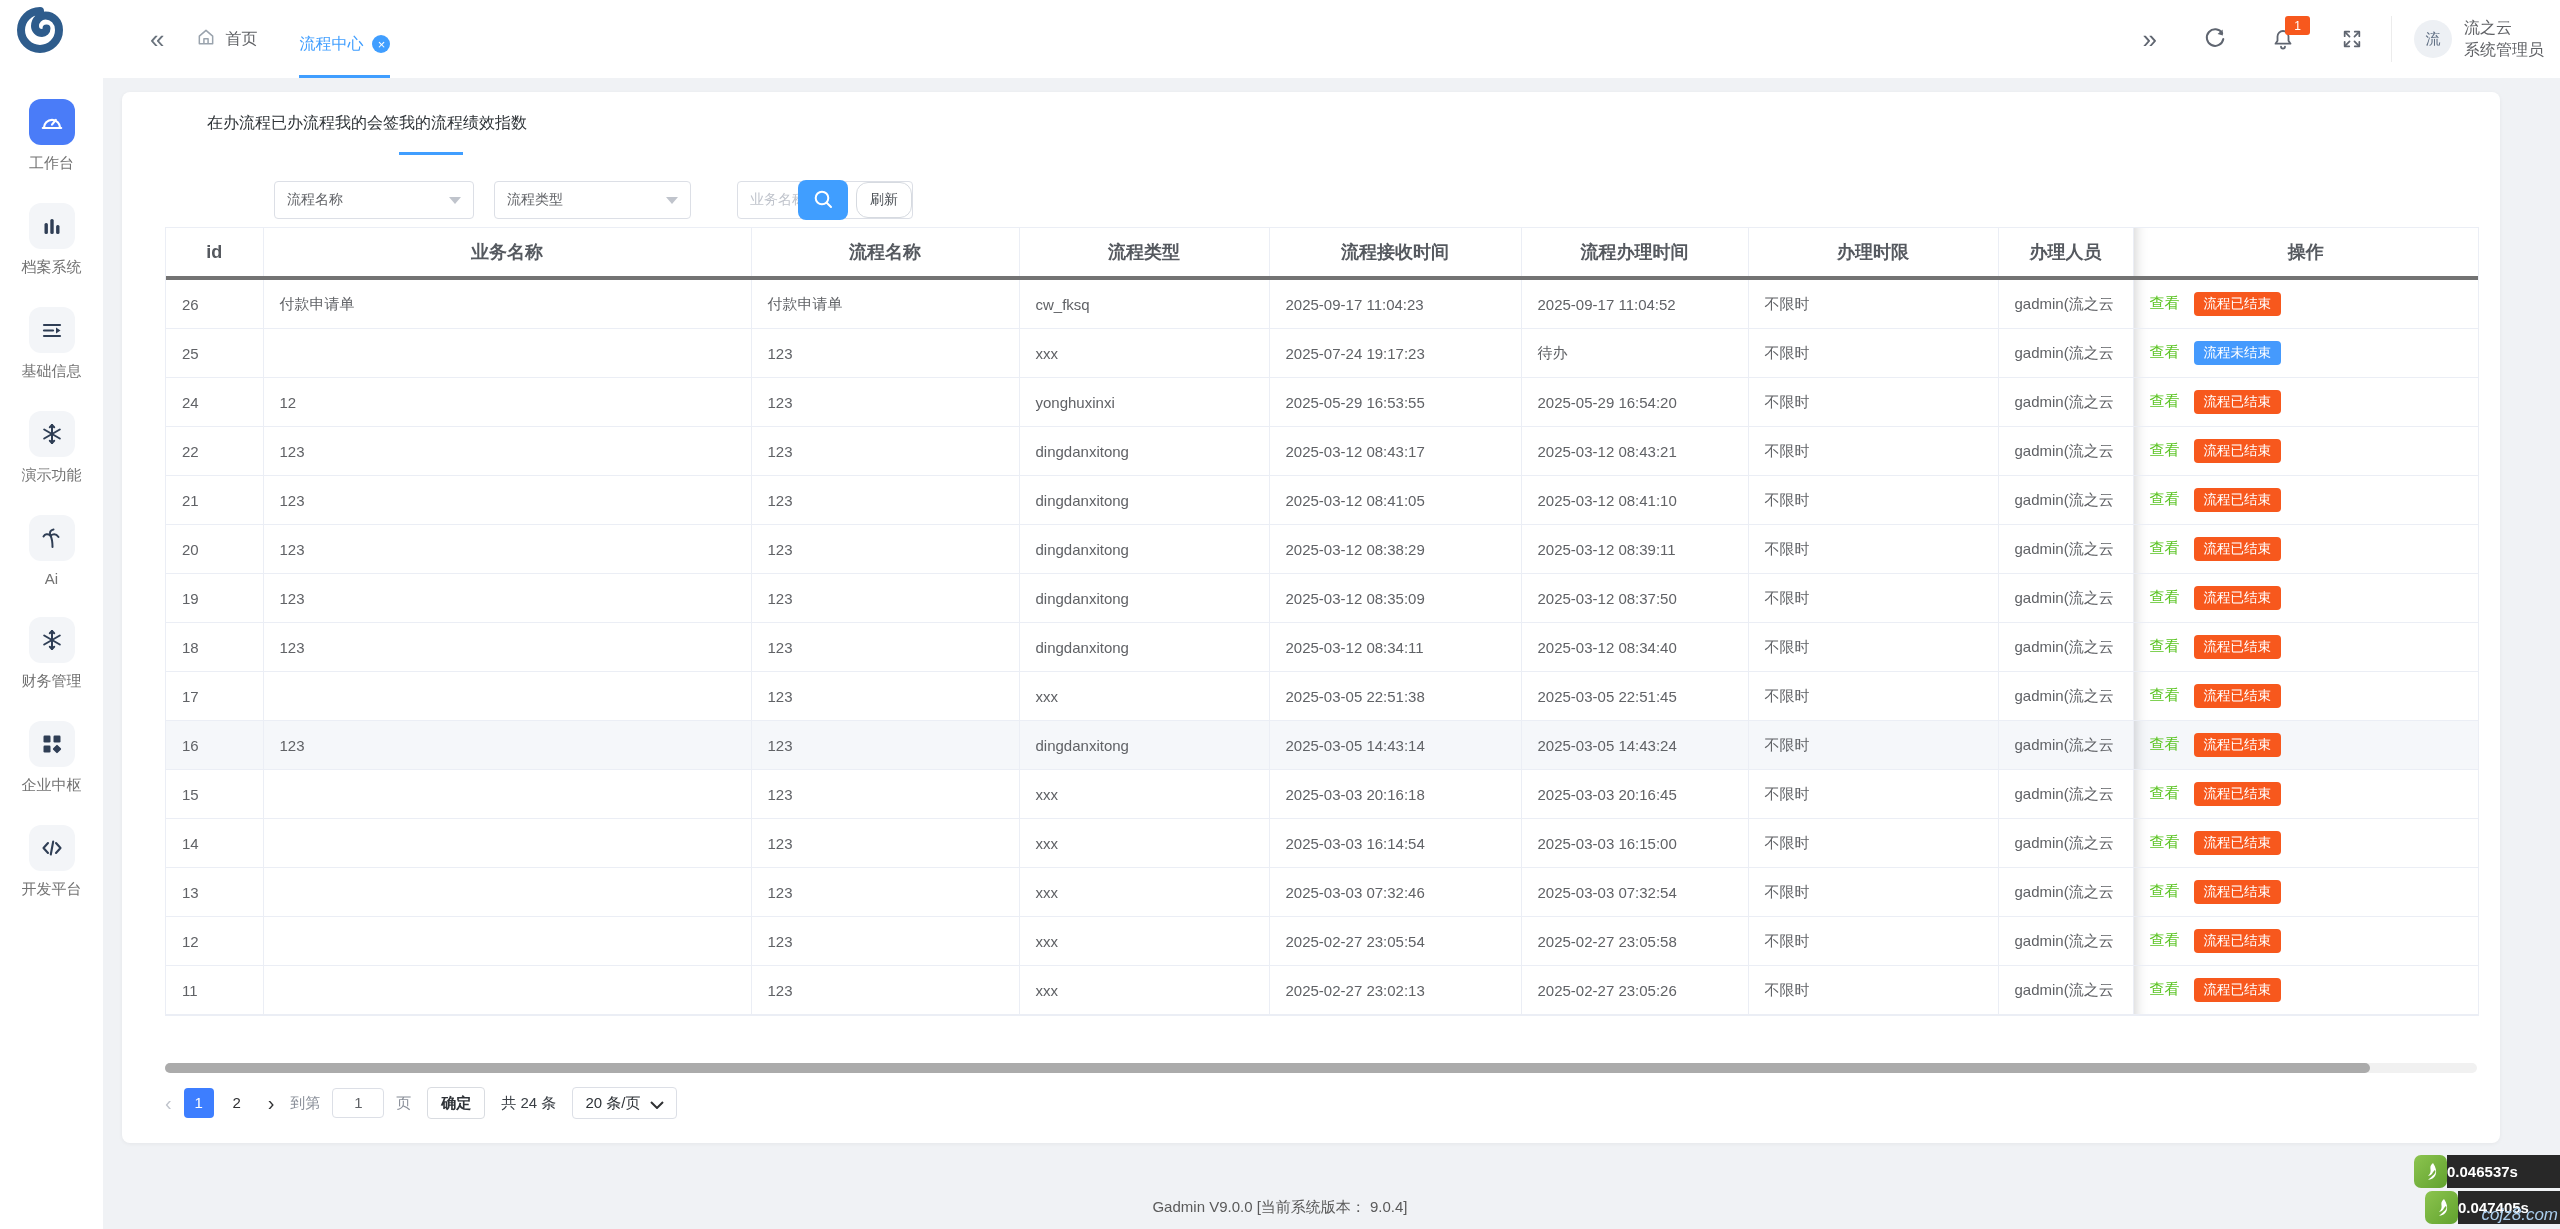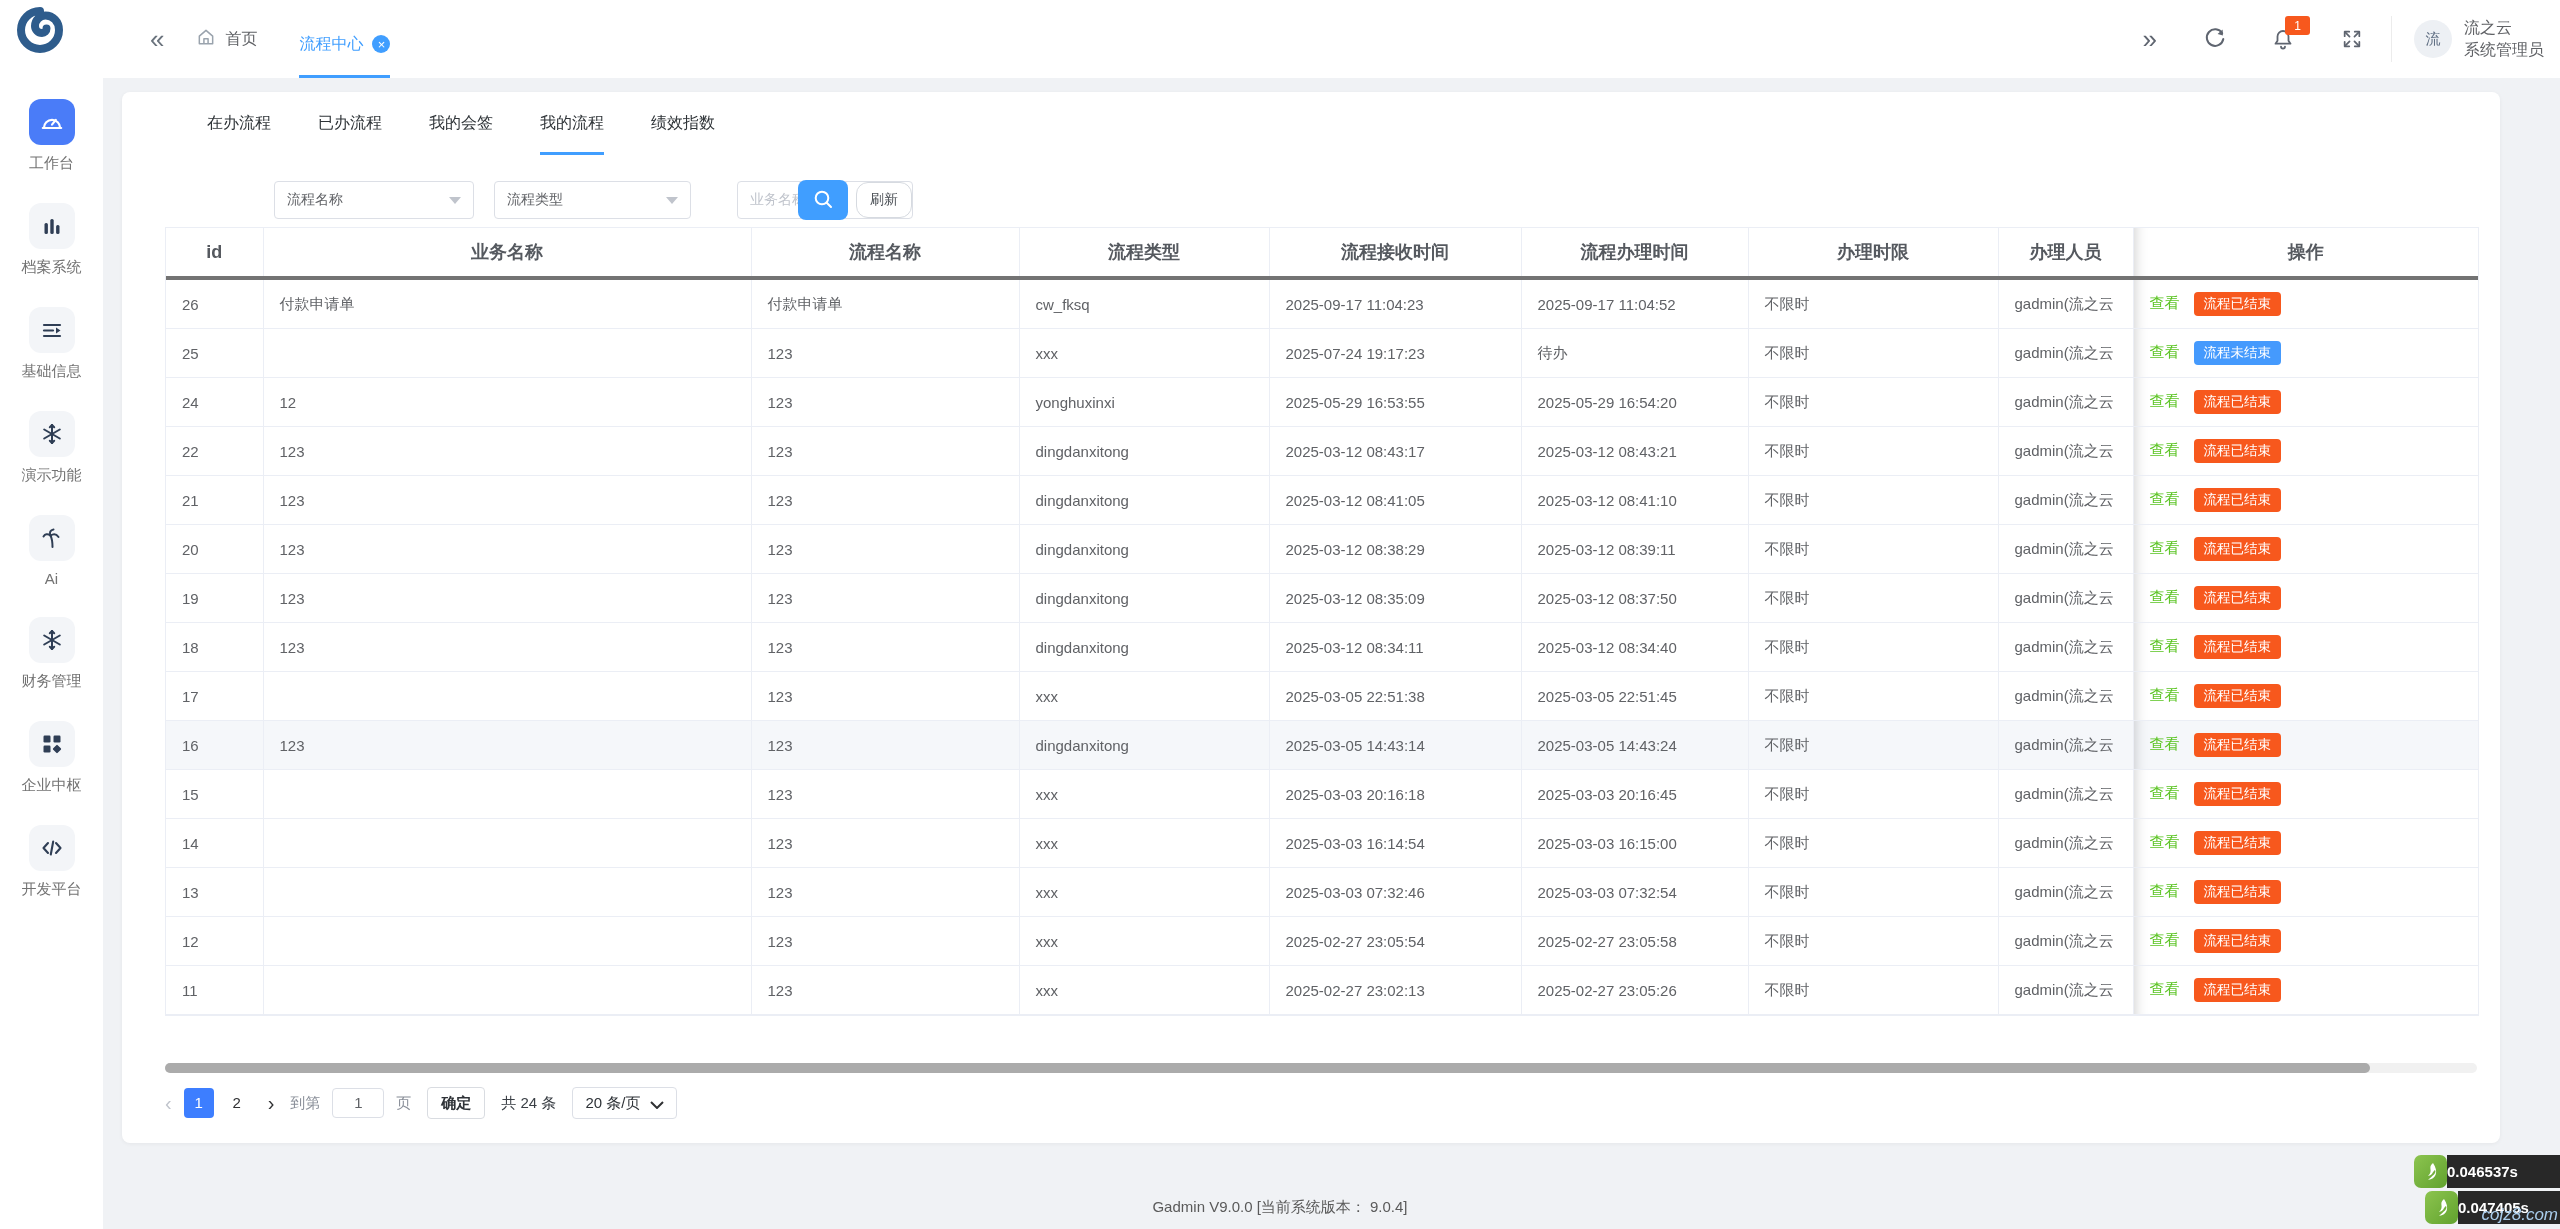--- a/index.html
+++ b/index.html
@@ -35,21 +35,21 @@
   .uname{font-size:16px;color:#606266;line-height:1.4;cursor:pointer;}
   
   .sidebar{position:absolute;left:0;top:78px;width:103px;height:1151px;background:#fff;box-sizing:border-box;padding-top:21px;z-index:2;}
   .side-item{display:flex;flex-direction:column;align-items:center;margin-bottom:30px;cursor:pointer;}
   .tile{width:46px;height:46px;border-radius:12px;background:#f3f5f8;display:flex;align-items:center;justify-content:center;margin-bottom:9px;}
   .side-item.active .tile{background:#4a7cf8;}
   .side-label{font-size:15px;color:#737373;white-space:nowrap;}
   
   .card{position:absolute;left:122px;top:92px;width:2378px;height:1051px;background:#fff;border-radius:8px;
     box-shadow:0 1px 4px rgba(0,0,0,.05);}
-  .ptabs{position:absolute;left:85px;top:0;height:63px;display:flex;gap:47px;}
+  .ptabs{position:absolute;left:85px;top:0;height:63px;display:flex;}
   .ptab{height:63px;line-height:61px;font-size:16px;color:#2f3438;cursor:pointer;box-sizing:border-box;}
   .ptab.active{border-bottom:3px solid #409eff;font-weight:400;}
   .filters{position:absolute;left:0;top:88px;width:2378px;height:42px;}
   .sel,.inp{position:absolute;top:1px;height:38px;border:1px solid #dcdfe6;border-radius:4px;background:#fff;
     display:flex;align-items:center;padding:0 12px;font-size:14px;color:#606266;box-sizing:border-box;}
   .sel{cursor:pointer;}
   .sel .caret{margin-left:auto;width:0;height:0;border-left:6px solid transparent;border-right:6px solid transparent;border-top:7px solid #c0c4cc;}
   .sel1{left:152px;width:200px;}
   .sel2{left:372px;width:197px;}
   .inp{left:615px;width:176px;color:#c0c4cc;cursor:text;}

